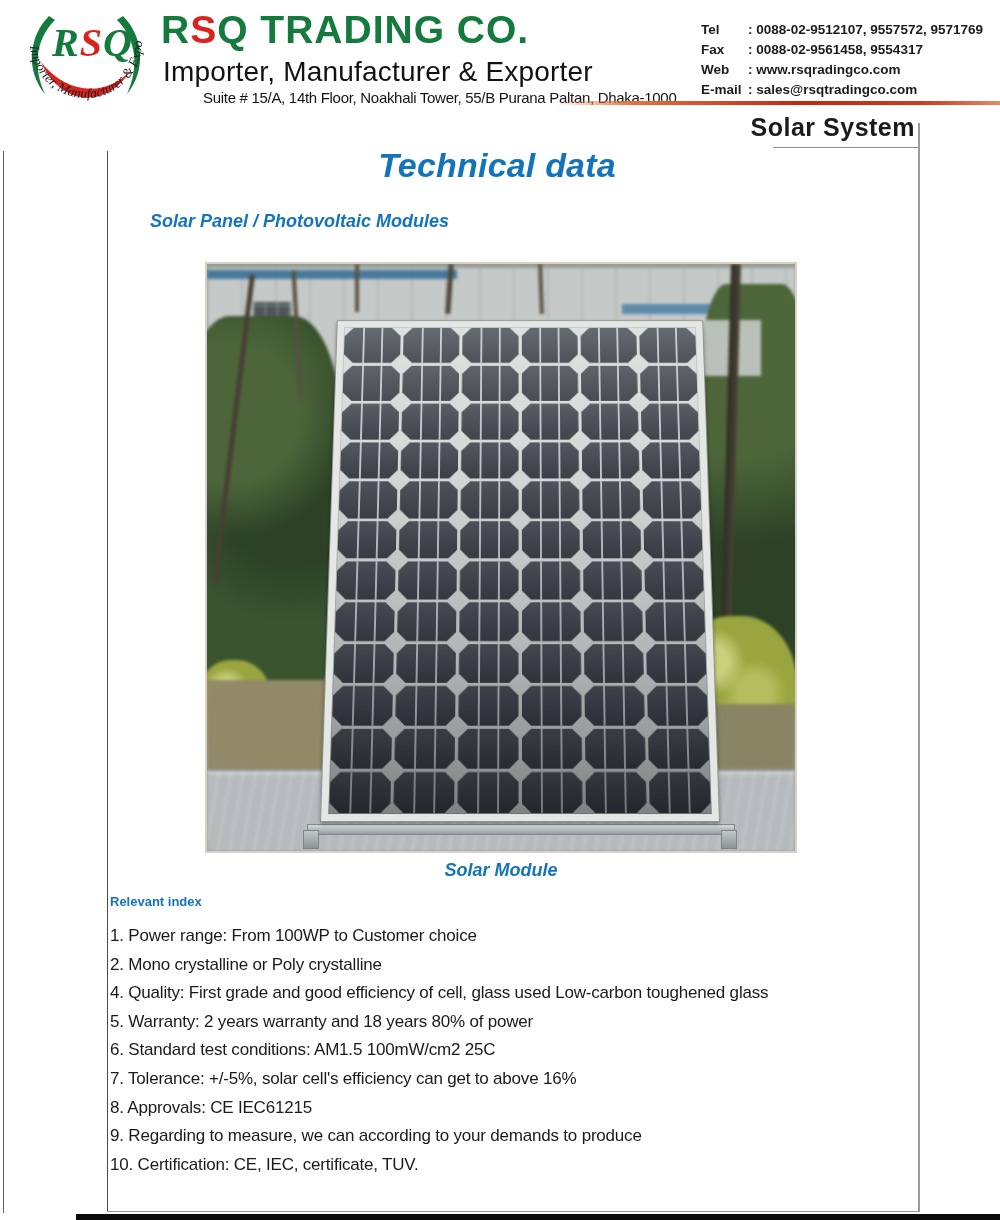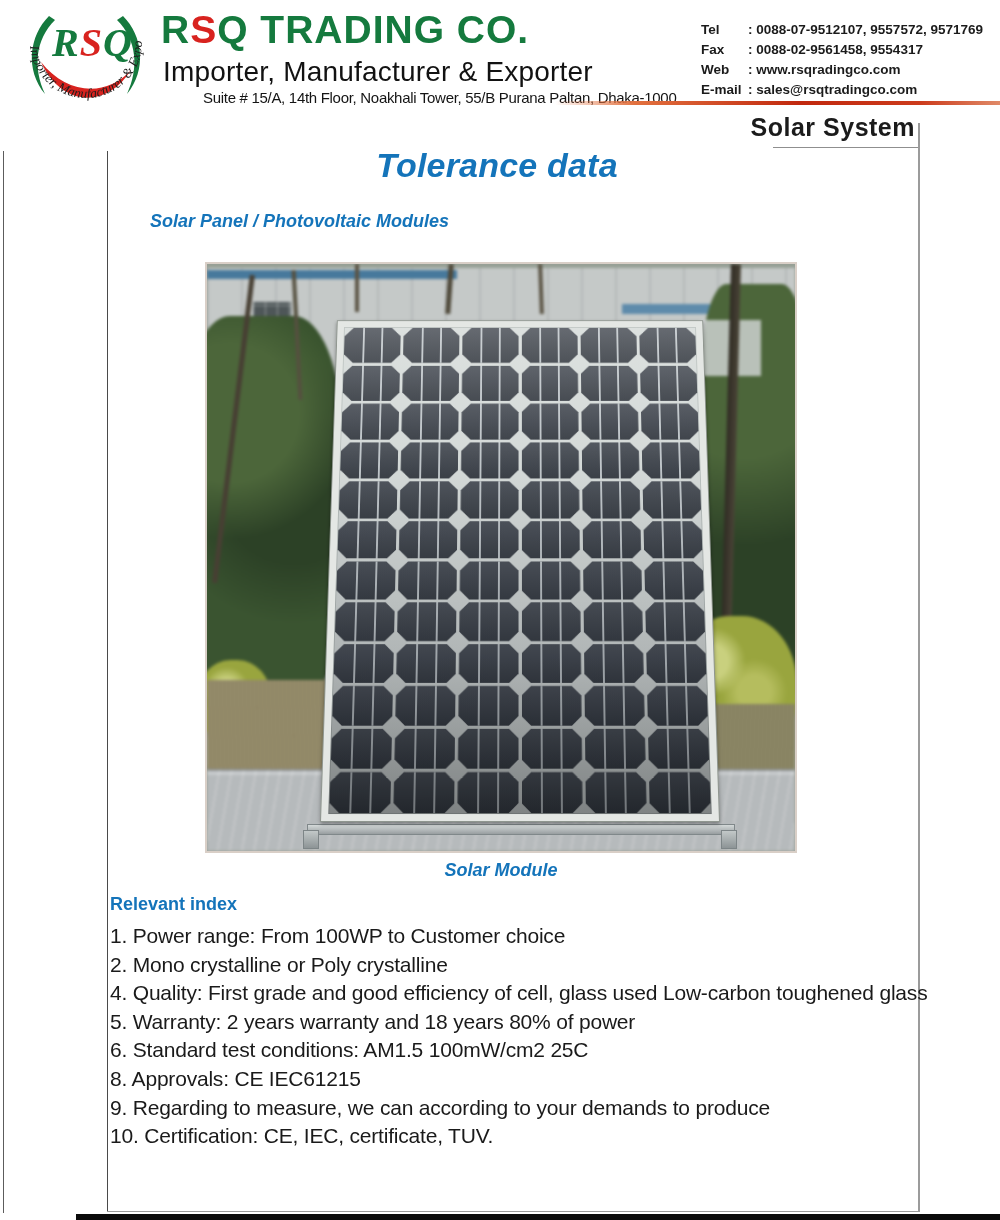--- a/index.html
+++ b/index.html
@@ -31,23 +31,23 @@
   .rule-right{left:918px;top:123px;width:2px;height:1089px;background:#9b9b9b;}
   .rule-bottom{left:107px;top:1211px;width:813px;height:1px;background:#9b9b9b;}
   .bottom-black-bar{left:76px;top:1214px;width:924px;height:6px;background:#0b0b0b;}
 
   
   .doc-title{left:107px;top:146px;width:780px;text-align:center;font-size:34px;font-weight:700;
      font-style:italic;color:#1474ba;letter-spacing:.2px;}
   .section-heading{left:110px;top:211px;font-size:18px;font-weight:700;font-style:italic;color:#1474ba;margin-left:40px;}
   .photo-caption{left:205px;top:860px;width:592px;text-align:center;font-size:18px;font-weight:700;
      font-style:italic;color:#1474ba;}
-  .relevant-heading{left:110px;top:894px;font-size:18px;font-weight:700;color:#1474ba;text-align:right;}
+  .relevant-heading{left:110px;top:894px;font-size:13px;font-weight:700;color:#1474ba;text-align:right;}
   .index-list{left:110px;top:922px;width:805px;}
-  .li{height:28.6px;line-height:28.6px;font-size:21px;letter-spacing:-.2px;color:#1a1a1a;white-space:nowrap;}
+  .li{height:28.6px;line-height:28.6px;font-size:17px;letter-spacing:-.2px;color:#1a1a1a;white-space:nowrap;}
 
   
   .photo{left:205px;top:262px;width:588px;height:587px;border:2px solid #d9cfc7;overflow:hidden;background:#97a096;}
   .ph-bg{position:absolute;inset:0;filter:blur(1.4px);}
   .building{position:absolute;left:0;top:4px;right:0;height:120px;background:#c5c9c8;
      background-image:repeating-linear-gradient(90deg,rgba(120,125,128,.22) 0 2px,rgba(0,0,0,0) 2px 34px);}
   .roof1{position:absolute;left:0;top:6px;width:250px;height:9px;background:#47799c;}
   .roof2{position:absolute;left:415px;top:40px;width:173px;height:10px;background:#5e8bab;}
   .window{position:absolute;left:46px;top:38px;width:38px;height:64px;background:#4e5658;
      background-image:repeating-linear-gradient(0deg,rgba(200,205,205,.5) 0 1px,rgba(0,0,0,0) 1px 12px),
@@ -121,21 +121,21 @@
     <text class="ring-text"><textPath href="#ringPath" startOffset="4">Importer, Manufacturer &amp; Exporter</textPath></text>
   </svg>
 
   <div class="abs company-name"><span>R</span><span class="red">S</span><span>Q TRADING CO.</span></div>
   <div class="abs tagline">Importer, Manufacturer &amp; Exporter</div>
   <div class="abs address">Suite # 15/A, 14th Floor, Noakhali Tower, 55/B Purana Paltan, Dhaka-1000.</div>
 
   <div class="abs contact">
       <div class="crow">
         <span class="clabel">Tel</span>
-        <span class="cvalue">: 0088-07-9512107, 9557572, 9571769</span>
+        <span class="cvalue">: 0088-02-9512107, 9557572, 9571769</span>
       </div>
       <div class="crow">
         <span class="clabel">Fax</span>
         <span class="cvalue">: 0088-02-9561458, 9554317</span>
       </div>
       <div class="crow">
         <span class="clabel">Web</span>
         <span class="cvalue">: www.rsqradingco.com</span>
       </div>
       <div class="crow">
@@ -147,21 +147,21 @@
   <div class="abs red-line"></div>
   <div class="abs solar-system">Solar System</div>
   <div class="abs solar-system-underline"></div>
 
   <div class="abs rule-left-outer"></div>
   <div class="abs rule-left-inner"></div>
   <div class="abs rule-right"></div>
   <div class="abs rule-bottom"></div>
   <div class="abs bottom-black-bar"></div>
 
-  <div class="abs doc-title">Tolerance data</div>
+  <div class="abs doc-title">Technical data</div>
   <div class="abs section-heading">Solar Panel / Photovoltaic Modules</div>
 
   <div class="abs photo">
     <div class="ph-bg">
       <div class="building"></div>
       <div class="roof1"></div>
       <div class="roof2"></div>
       <div class="window"></div>
       <div class="trees-left"></div>
       <div class="trees-right"></div>
@@ -262,18 +262,19 @@
 
   <div class="abs photo-caption">Solar Module</div>
 
   <div class="abs relevant-heading">Relevant index</div>
   <div class="abs index-list">
       <div class="li">1. Power range: From 100WP to Customer choice</div>
       <div class="li">2. Mono crystalline or Poly crystalline</div>
       <div class="li">4. Quality: First grade and good efficiency of cell, glass used Low-carbon toughened glass</div>
       <div class="li">5. Warranty: 2 years warranty and 18 years 80% of power</div>
       <div class="li">6. Standard test conditions: AM1.5 100mW/cm2 25C</div>
+      <div class="li">7. Tolerance: +/-5%, solar cell's efficiency can get to above 16%</div>
       <div class="li">8. Approvals: CE IEC61215</div>
       <div class="li">9. Regarding to measure, we can according to your demands to produce</div>
       <div class="li">10. Certification: CE, IEC, certificate, TUV.</div>
     </div>
 
 </div>
 
 </body></html>

